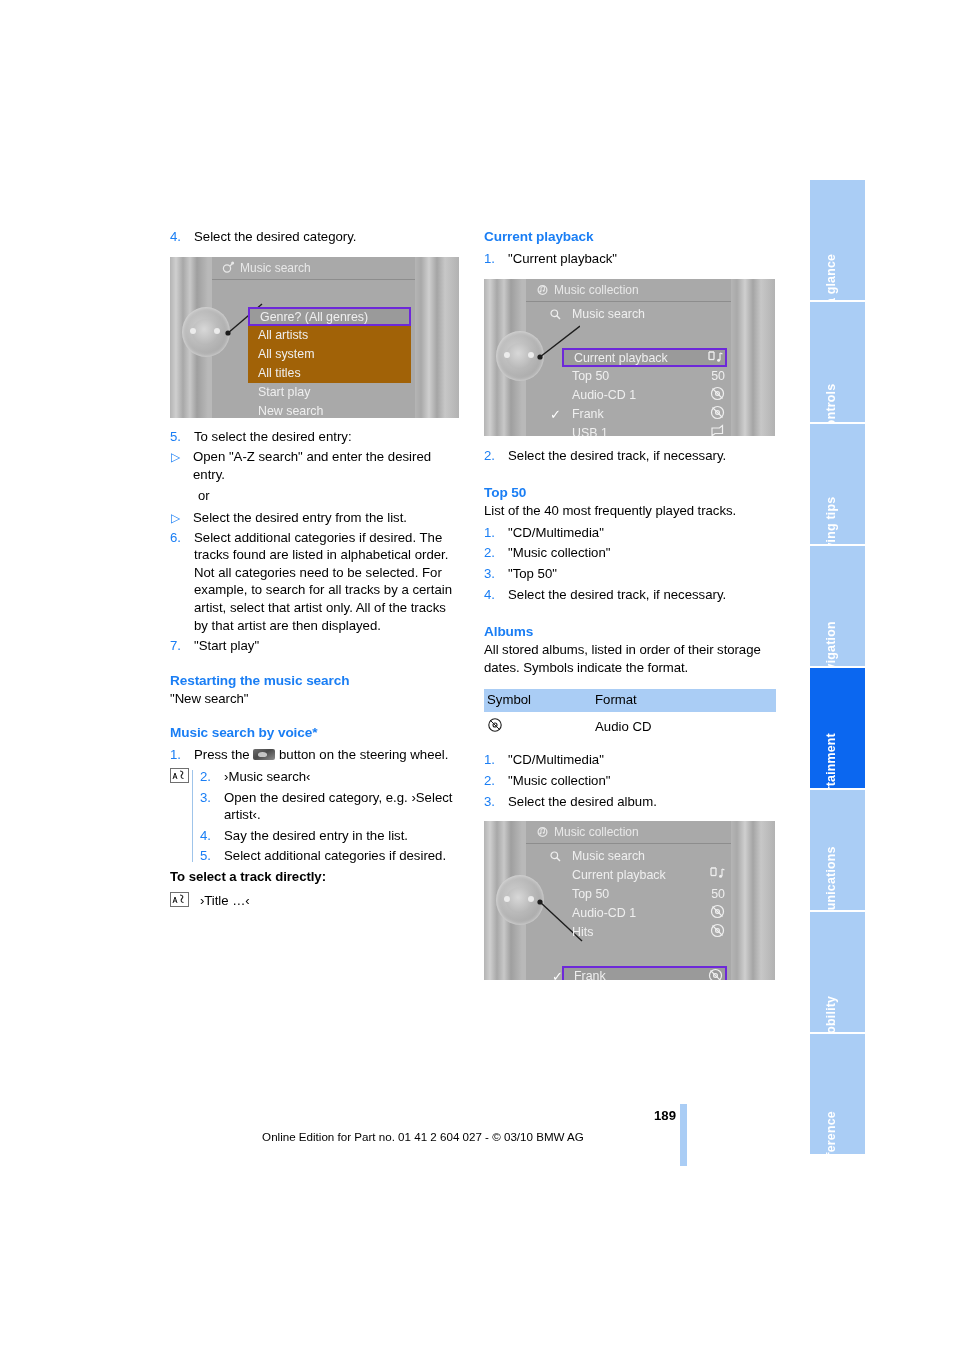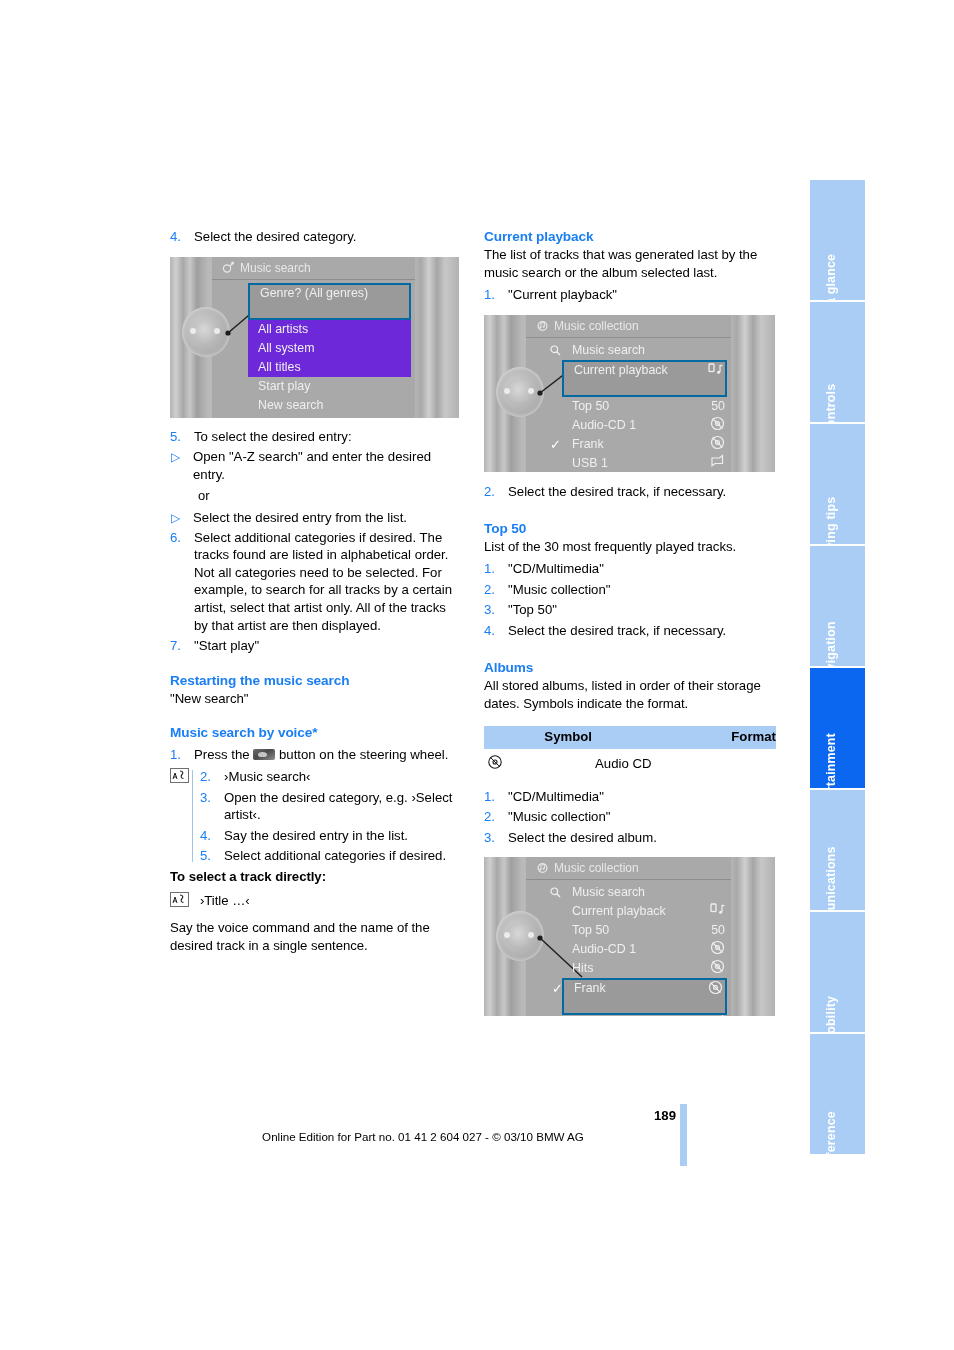--- a/index.html
+++ b/index.html
@@ -130,22 +130,22 @@
   }
 
   
   table.symtab {
     border-collapse: collapse;
     width: 292px;
     font-size: 13.2px;
   }
   table.symtab th {
     background: #aacdf5;
-    text-align: right;
-    font-weight: bold;
+    text-align: left;
+    font-weight: normal;
     font-size: 13.2px;
     padding: 3px 0 4px 3px;
     line-height: 16px;
   }
   table.symtab td {
     padding: 5px 0 4px 3px;
     line-height: 16px;
     vertical-align: middle;
   }
   table.symtab tr.last td { border-bottom: 2px solid #aacdf5; padding-bottom: 6px; }
@@ -192,26 +192,27 @@
   }
   .idrive .row {
     position: relative;
     height: 19px;
     line-height: 19px;
     color: #efefef;
     font-size: 12.4px;
     padding-left: 10px;
     white-space: nowrap;
   }
-  .idrive .row.shade { background: #6d28d9; }
+  .idrive .row.shade { background: #a16207; }
   .idrive .row.sel {
-    border: 2px solid #0369a1;
+    border: 2px solid #6d28d9;
     background: #9a9a9a;
-    height: 37px;
+    height: 19px;
     line-height: 17px;
+    margin-top: 24px;
   }
   .idrive .row .rt { position: absolute; right: 2px; top: 0; }
   .idrive .row .check { position: absolute; left: -12px; top: 0; color: #ffffff; font-size: 13px; }
   .idrive .row .mag { position: absolute; left: -12px; top: 2px; }
 
   .ctrl-knob {
     position: absolute;
     left: 8px;
     width: 56px; height: 54px;
   }
@@ -424,27 +425,25 @@
       <div class="voice-icon">
         <svg width="17" height="13" viewBox="0 0 17 13">
           <path d="M2 10 L4 4 L6 10" stroke="#1d1d1d" stroke-width="1" fill="none"></path>
           <path d="M2.8 8 L5.3 8" stroke="#1d1d1d" stroke-width="1"></path>
           <path d="M9 2 C12 2 12.5 4 11 5.5 C9.5 7 10 9.5 12.5 9.5" stroke="#1d1d1d" stroke-width="1.1" fill="none"></path>
         </svg>
       </div>
       <div class="body-text">›Title …‹</div>
     </div>
 
-    <div class="body-text" style="margin-top:9px;">Say the voice command and the name of the desired track in a single sentence.</div>
   </div>
 
   <div class="col col-right">
 
     <h2 class="sec-head">Current playback</h2>
-    <div class="body-text">The list of tracks that was generated last by the music search or the album selected last.</div>
 
     <ol class="num" style="margin-top:5px;">
       <li>
         <span class="n">1.</span>
         <span>"Current playback"</span>
       </li>
     </ol>
 
     <div class="idrive" style="margin-top:11px; width:291px; height:157px;">
       <div class="bg-bands"></div>
@@ -542,21 +541,21 @@
     <ol class="num" style="margin-top:11px;">
       <li>
         <span class="n">2.</span>
         <span>Select the desired track, if necessary.</span>
       </li>
     </ol>
 
     <div class="gap-lg"></div>
 
     <h2 class="sec-head">Top 50</h2>
-    <div class="body-text">List of the 30 most frequently played tracks.</div>
+    <div class="body-text">List of the 40 most frequently played tracks.</div>
     <ol class="num" style="margin-top:4px;">
       <li>
         <span class="n">1.</span>
         <span>"CD/Multimedia"</span>
       </li>
       <li>
         <span class="n">2.</span>
         <span>"Music collection"</span>
       </li>
       <li>

